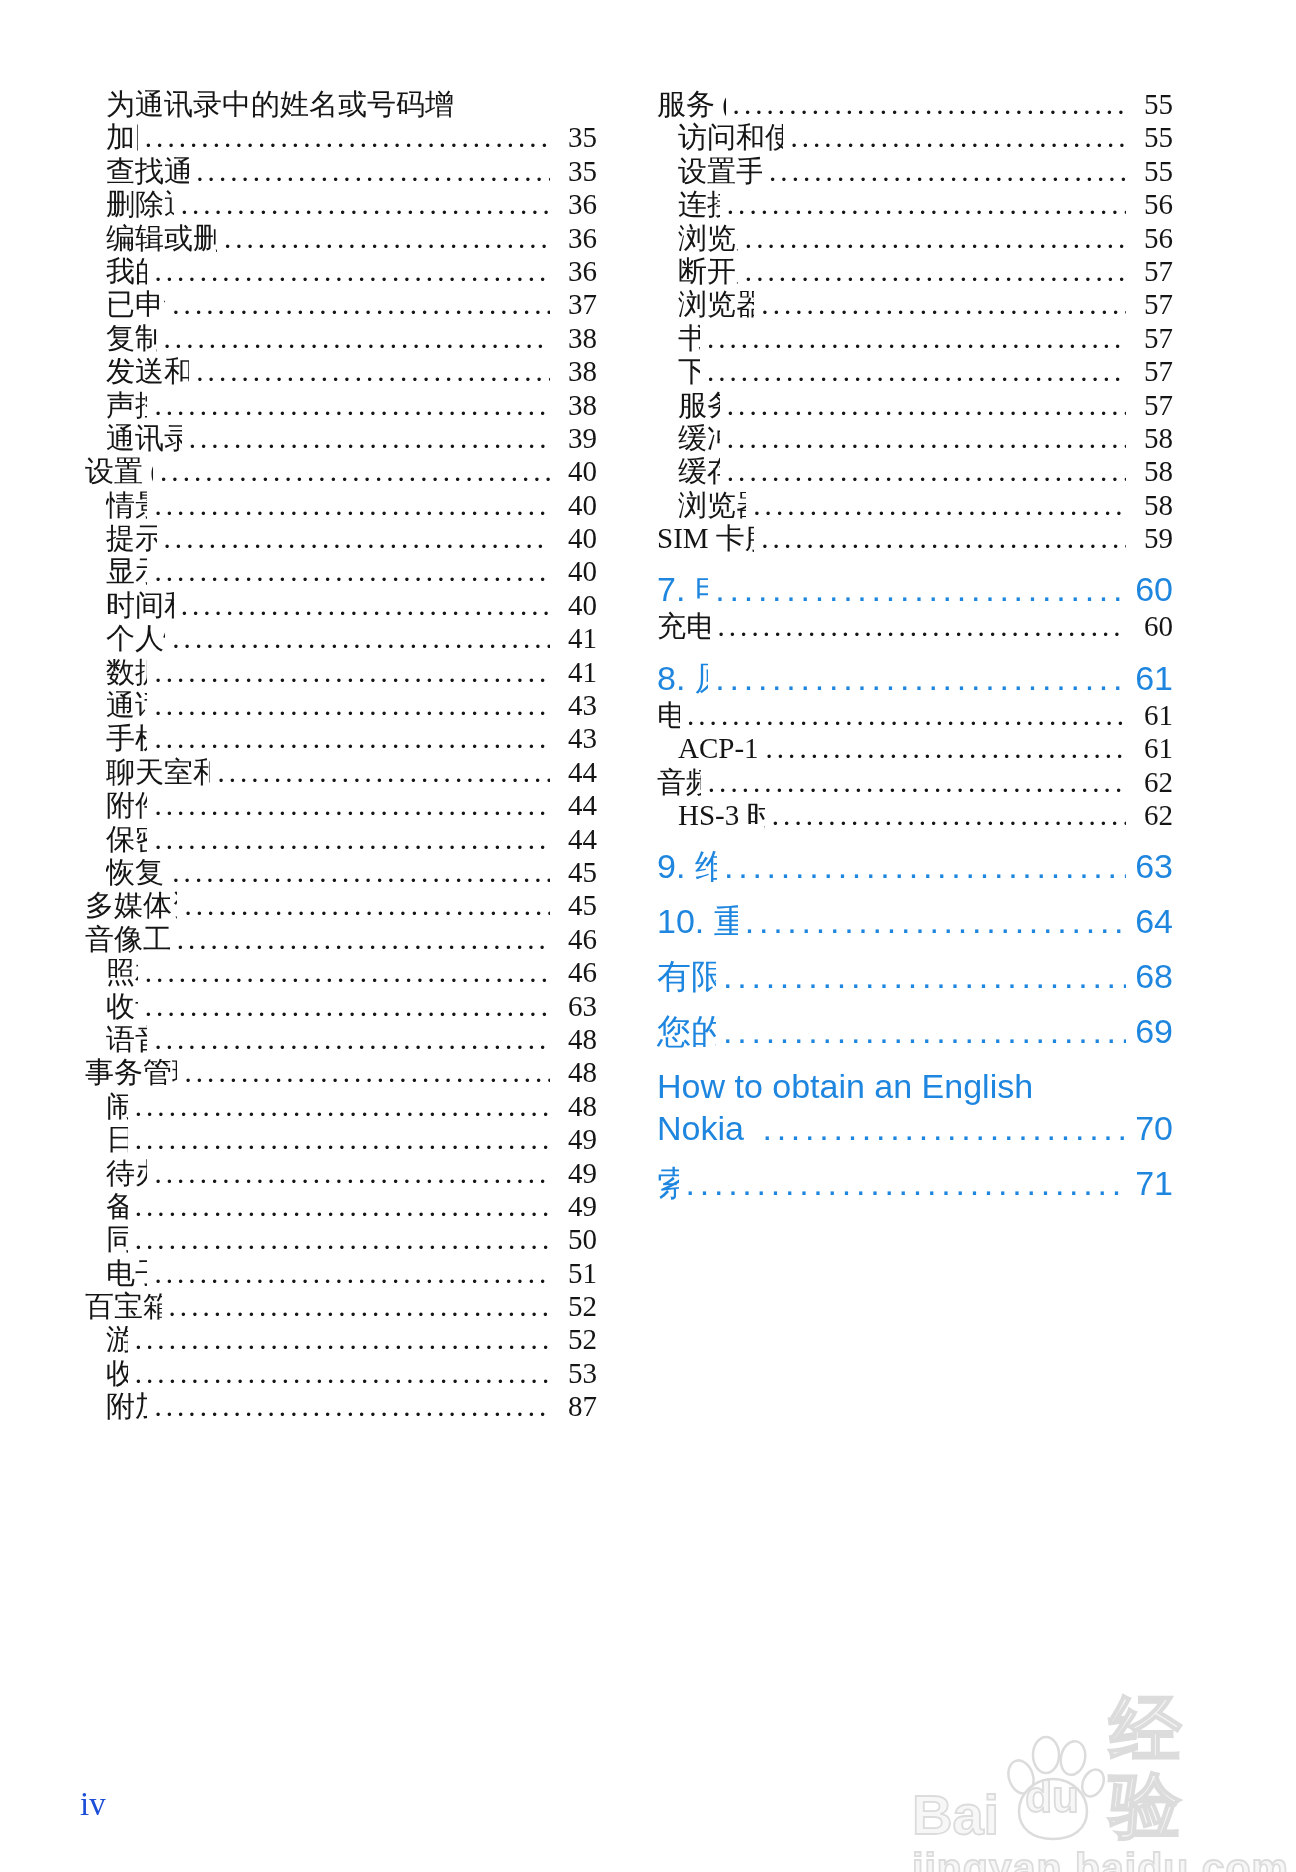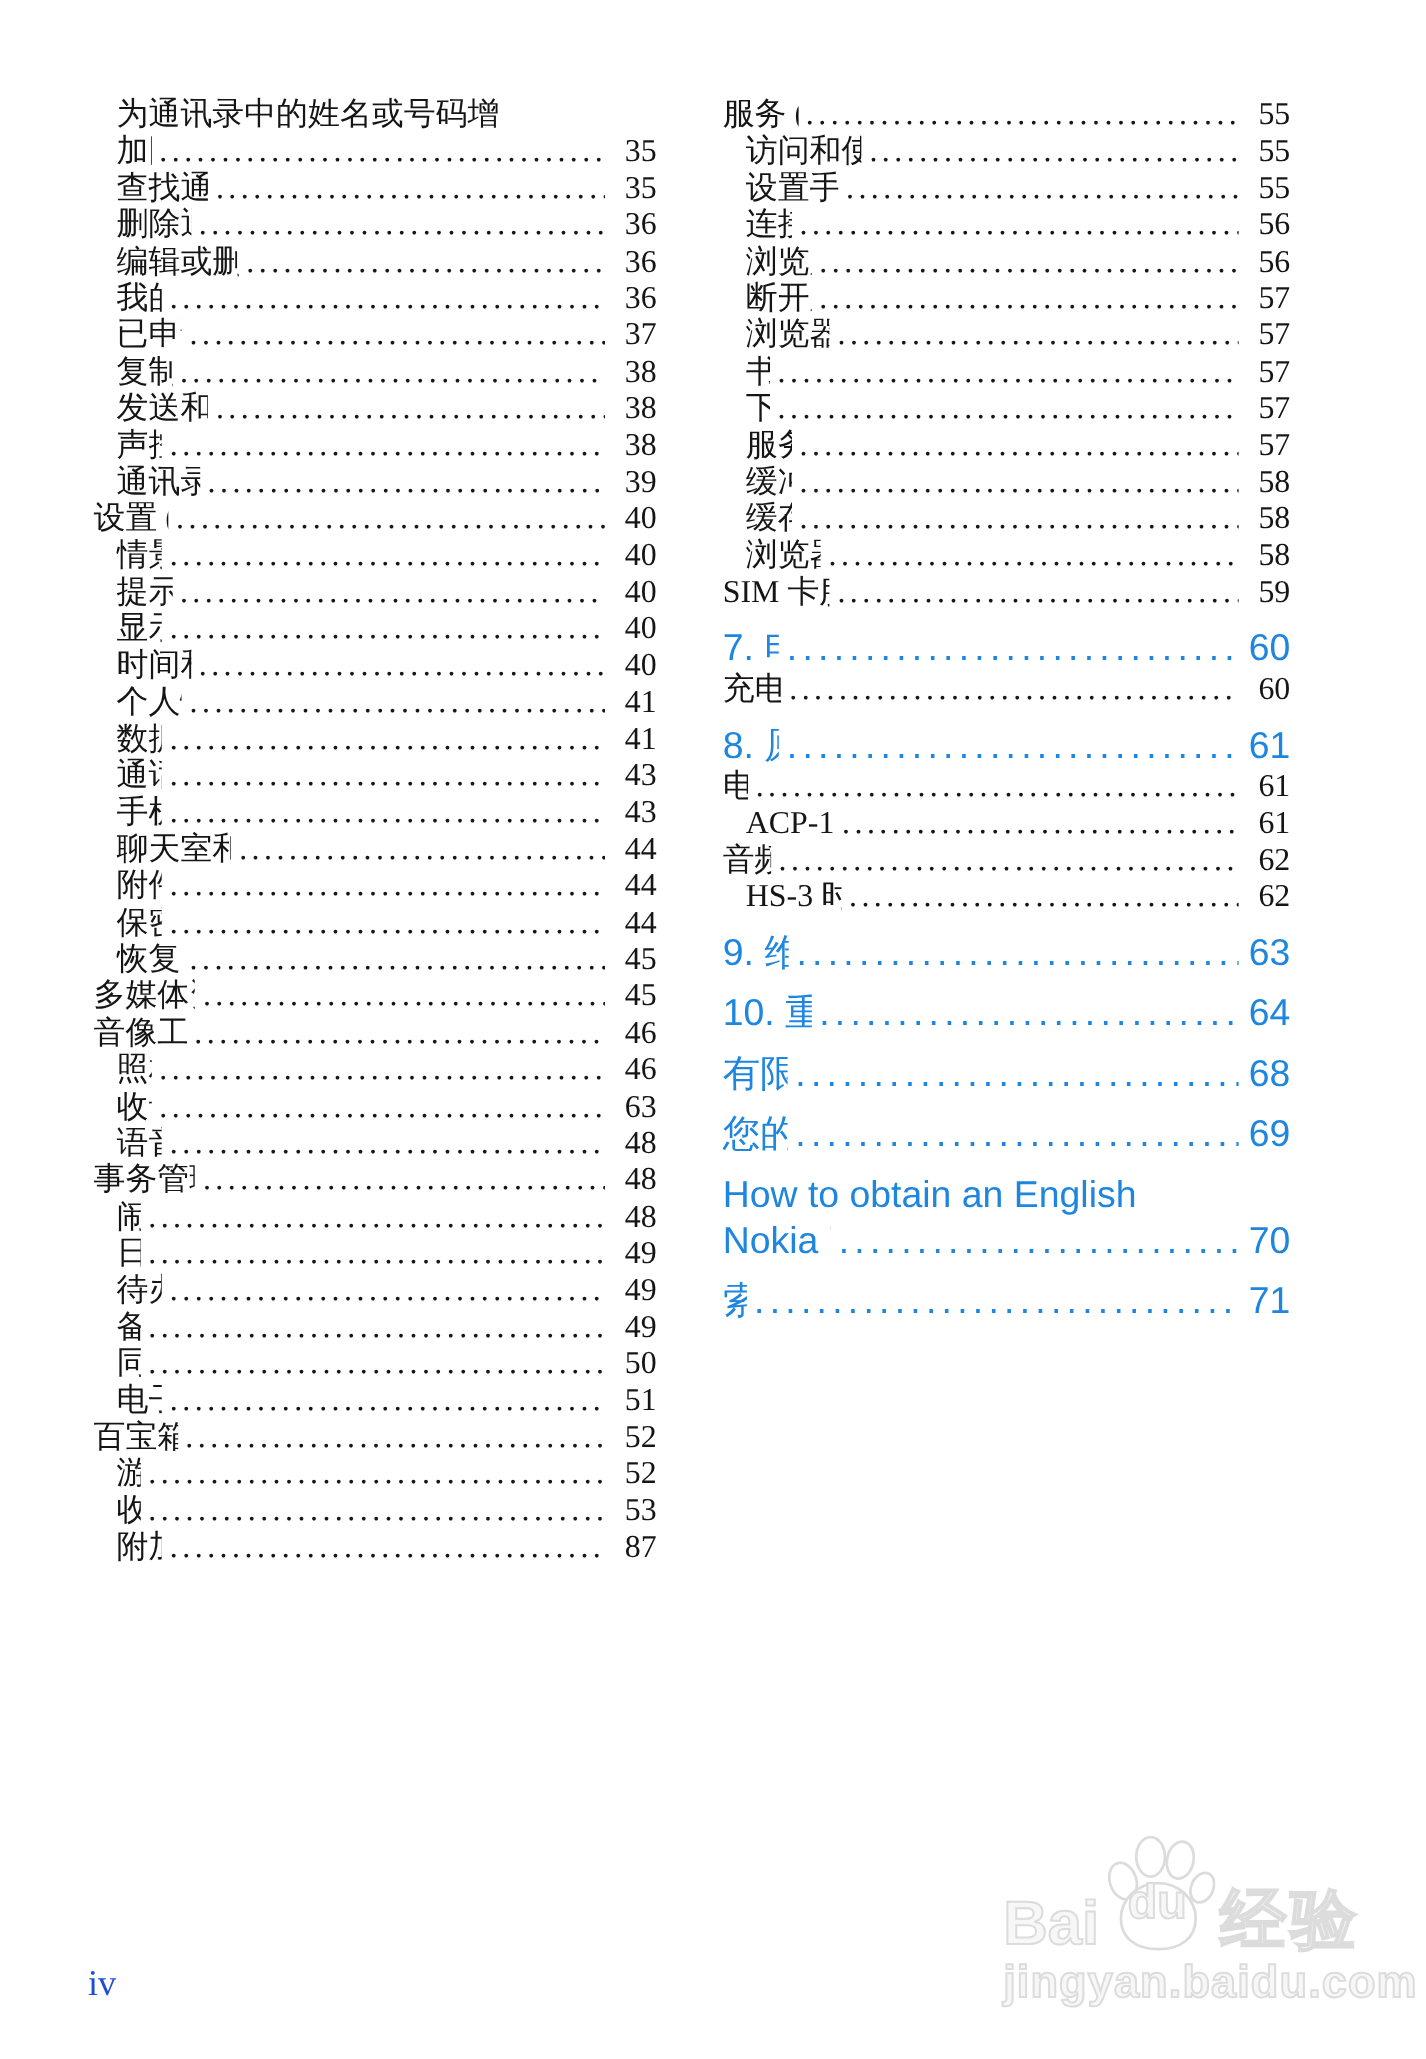--- a/index.html
+++ b/index.html
@@ -55,21 +55,21 @@
     font-weight:bold;
   }
   .wm-row{display:flex;align-items:flex-end;}
   .wm-bai{font-size:56px;line-height:1;}
   .wm-paw{position:relative;width:104px;height:108px;flex:0 0 auto;margin-left:2px;}
   .wm-paw svg{position:absolute;left:0;top:0;}
   .wm-du{
     position:absolute;left:24px;top:40px;
     font-size:44px;line-height:1;
   }
-  .wm-cn{font-size:60px;line-height:1.05;margin-left:4px;letter-spacing:4px;}
+  .wm-cn{font-size:72px;line-height:1.05;margin-left:4px;letter-spacing:4px;margin-top:24px;}
   .wm-url{font-size:41px;margin-top:2px;letter-spacing:1px;}
 </style>
 </head>
 <body>
 
 <div class="page">
 
   <div class="col left" id="col-left">
       <div class="row body lvl1">
         <span class="label">为通讯录中的姓名或号码增</span>

